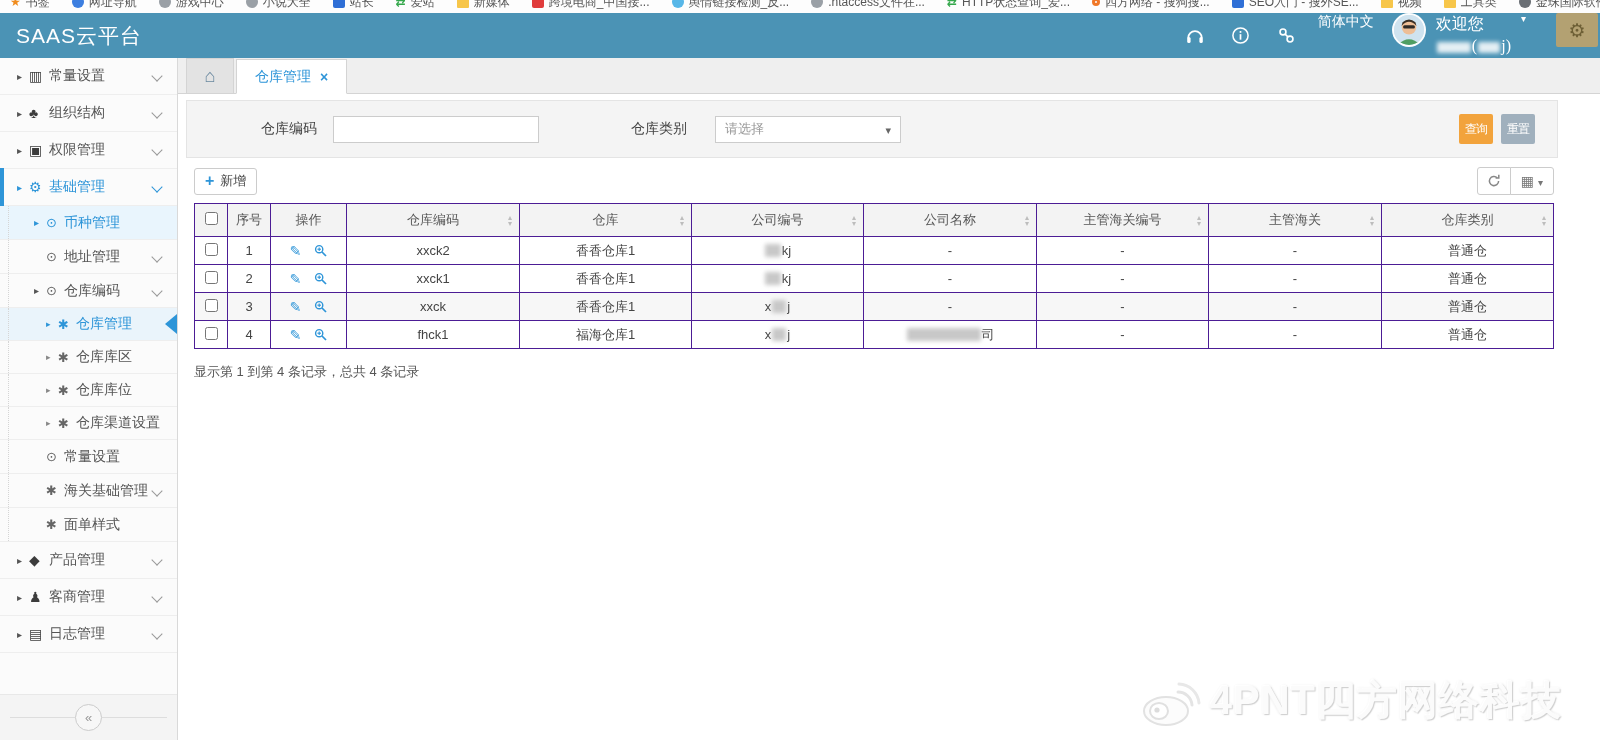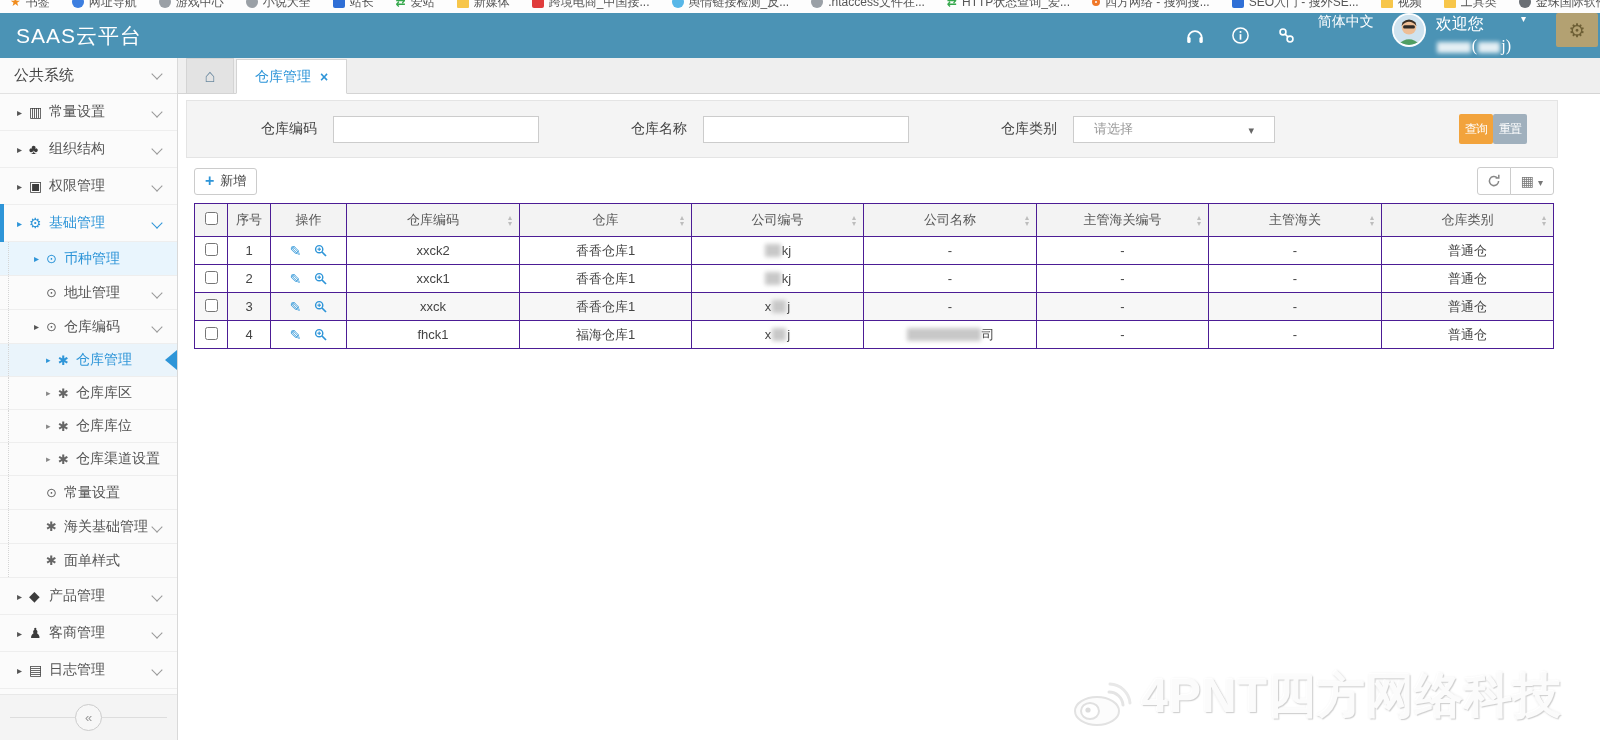--- a/index.html
+++ b/index.html
@@ -65,23 +65,23 @@
   .tab-active { height: 35px; background: #fff; border: 1px solid #d4d4d4; border-bottom: 1px solid #fff; margin-bottom: -1px; display: flex; align-items: center; gap: 9px; padding: 0 18px; color: #2e95d8; font-size: 14px; cursor: pointer; }
   .tab-close { font-size: 14px; font-weight: bold; cursor: pointer; }
   
   .filter-panel { margin: 6px 42px 0 8px; background: #f4f4f4; border: 1px solid #e4e4e4; display: flex; align-items: center; padding: 13px 10px; flex: none; }
   .fgroup { display: flex; align-items: center; }
   .fgroup.g1 { margin-left: 48px; }
   .fgroup.g2 { margin-left: 76px; }
   .fgroup.g3 { margin-left: 76px; }
   .flabel { width: 72px; text-align: right; margin-right: 16px; font-size: 14px; color: #444; flex: none; }
   .finput { width: 206px; height: 27px; border: 1px solid #ccc; background: #fff; padding: 0 6px; font-size: 13px; color: #333; outline: none; }
-  .fselect { width: 202px; height: 27px; border: 1px solid #ccc; background: #fff; display: flex; align-items: center; justify-content: space-between; padding: 0 20px; font-size: 13px; color: #999; cursor: pointer; }
+  .fselect { width: 186px; height: 27px; border: 1px solid #ccc; background: #fff; display: flex; align-items: center; justify-content: space-between; padding: 0 9px; font-size: 13px; color: #999; cursor: pointer; margin-left: 12px; }
   .fselect .arrow::before { content: "▾"; color: #666; font-size: 11px; }
-  .filter-buttons { margin-left: auto; display: flex; margin-right: 20px; }
+  .filter-buttons { margin-left: auto; display: flex; gap: 8px; margin-right: 12px; }
   .btn-q { min-width: 34px; height: 30px; border: none; border-radius: 2px; color: #fff; font-size: 12px; letter-spacing: -1px; padding: 0 3px; cursor: pointer; font-family: inherit; }
   .btn-search { background: #f2a33c; }
   .btn-reset { background: #a0b0bd; }
   
   .action-row { display: flex; align-items: center; padding: 9px 46px 8px 16px; flex: none; }
   .btn-add { height: 27px; border: 1px solid #ccc; background: #fff; border-radius: 3px; display: inline-flex; align-items: center; gap: 6px; padding: 0 10px; font-size: 13px; color: #444; cursor: pointer; font-family: inherit; }
   .plus-ic::before { content: "+"; color: #2e95d8; font-weight: bold; font-size: 16px; line-height: 1; }
   .table-tools { margin-left: auto; display: flex; }
   .tool-btn { height: 28px; border: 1px solid #ccc; background: #fff; display: flex; align-items: center; justify-content: center; color: #777; cursor: pointer; }
   .tool-refresh { width: 34px; border-radius: 3px 0 0 3px; }
@@ -98,21 +98,21 @@
   .sort::before { content: "▴"; }
   .sort::after { content: "▾"; }
   .ops { display: flex; align-items: center; justify-content: center; gap: 13px; }
   .op-edit { color: #2e95d8; font-size: 14px; cursor: pointer; }
   .op-view { cursor: pointer; display: inline-flex; }
   .grid input[type="checkbox"] { width: 13px; height: 13px; cursor: pointer; }
   
   .status { padding: 14px 16px; font-size: 13px; color: #555; flex: none; }
   .watermark { position: absolute; right: 38px; bottom: 12px; display: flex; align-items: flex-end; gap: 8px; pointer-events: none; }
   .wm-text {
-    font-size: 48px; font-weight: bold; letter-spacing: 1px; color: #fbfbfb;
+    font-size: 40px; font-weight: bold; letter-spacing: 1px; color: #fbfbfb;
     text-shadow: 1px 1px 1px #cfcfcf, -1px -1px 1px #ffffff, 0 0 3px #e0e0e0;
   }
 </style>
 </head>
 <body>
 
 <div class="bookmarks-bar">
   <div class="bm-inner" id="bookmarks">
       <span class="bm-item">
         <span class="bm-ic txt" style="color: rgb(240, 140, 30);">★</span>
@@ -222,24 +222,20 @@
       <div id="user-name"><span class="blur-chip light" style="width: 34px;"></span><span>(</span><span class="blur-chip light" style="width: 22px;"></span><span>j)</span></div>
     </div>
     <div class="user-caret">▾</div>
     <div class="gear-btn"></div>
   </div>
 </div>
 
 <div class="app-body">
 
   <aside class="sidebar">
-    <div class="panel-title">
-      <span>公共系统</span>
-      <span class="chev" style="margin:0 0 3px 0;"></span>
-    </div>
     <nav class="menu" id="side-menu">
         <div class="mi l1">
           <span class="caret"></span>
           <span class="mic">▥</span>
           <span>常量设置</span>
           <span class="chev"></span>
         </div>
         <div class="mi l1">
           <span class="caret"></span>
           <span class="mic">♣</span>
@@ -345,24 +341,20 @@
         </div>
       <div class="tab-active">
         <span>仓库管理</span>
         <span class="tab-close">×</span>
       </div>
     </div>
 
     <div class="filter-panel">
       <div class="fgroup g1">
         <span class="flabel">仓库编码</span>
-        <input class="finput" type="text" style="">
-      </div>
-      <div class="fgroup g2">
-        <span class="flabel">仓库名称</span>
         <input class="finput" type="text" style="">
       </div>
       <div class="fgroup g3">
         <span class="flabel">仓库类别</span>
         <div class="fselect">
           <span>请选择</span>
           <span class="arrow"></span>
         </div>
       </div>
       <div class="filter-buttons">
@@ -510,20 +502,21 @@
             <td>福海仓库1</td>
             <td><span>x</span><span class="blur-chip" style="width: 14px;"></span><span>j</span></td>
             <td><span class="blur-chip" style="width: 74px;"></span><span>司</span></td>
             <td>-</td>
             <td>-</td>
             <td>普通仓</td>
           </tr>
         </tbody>
     </table>
 
+    <div class="status">显示第 1 到第 4 条记录，总共 4 条记录</div>
 
     <div class="watermark">
       <svg width="62" height="50" viewBox="0 0 62 50">
         <ellipse cx="26" cy="33" rx="22" ry="14" fill="#fcfcfc" stroke="#e2e2e2" stroke-width="2"></ellipse>
         <ellipse cx="19" cy="33" rx="9" ry="8" fill="#fff" stroke="#e0e0e0" stroke-width="2"></ellipse>
         <circle cx="17" cy="32" r="2.6" fill="#dcdcdc"></circle>
         <path d="M38 14 a14 14 0 0 1 14 13" fill="none" stroke="#e4e4e4" stroke-width="3" stroke-linecap="round"></path>
         <path d="M39 6 a21 21 0 0 1 20 19" fill="none" stroke="#e8e8e8" stroke-width="3" stroke-linecap="round"></path>
       </svg>
       <span class="wm-text">4PNT四方网络科技</span>

